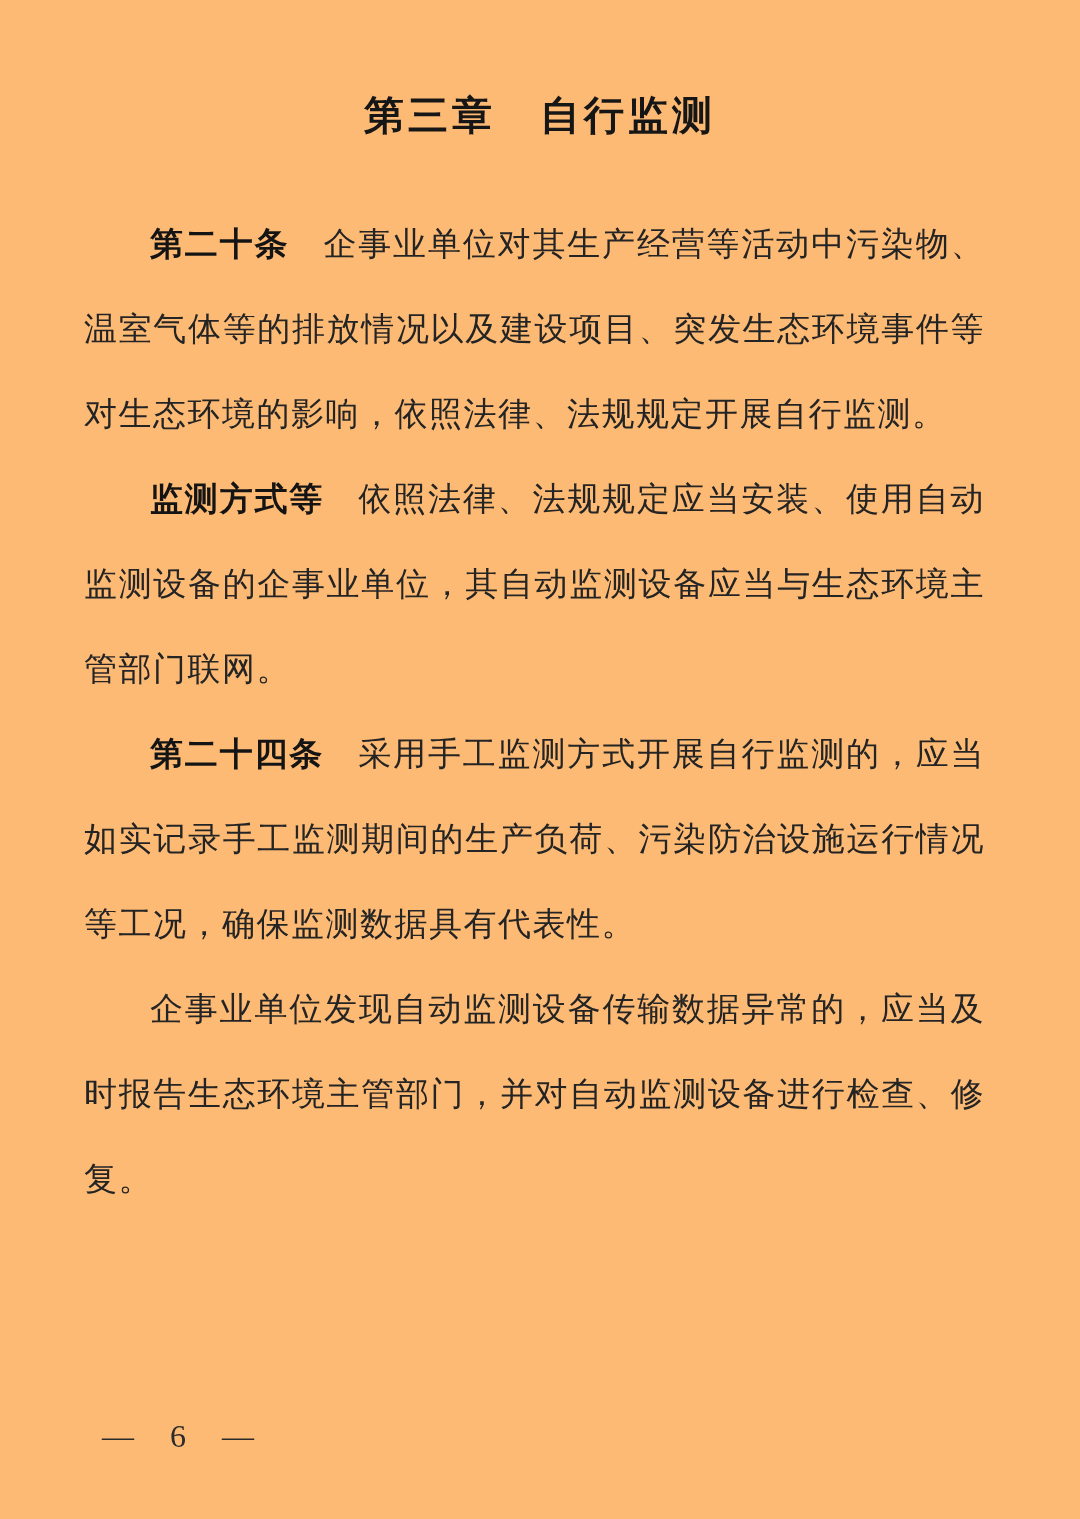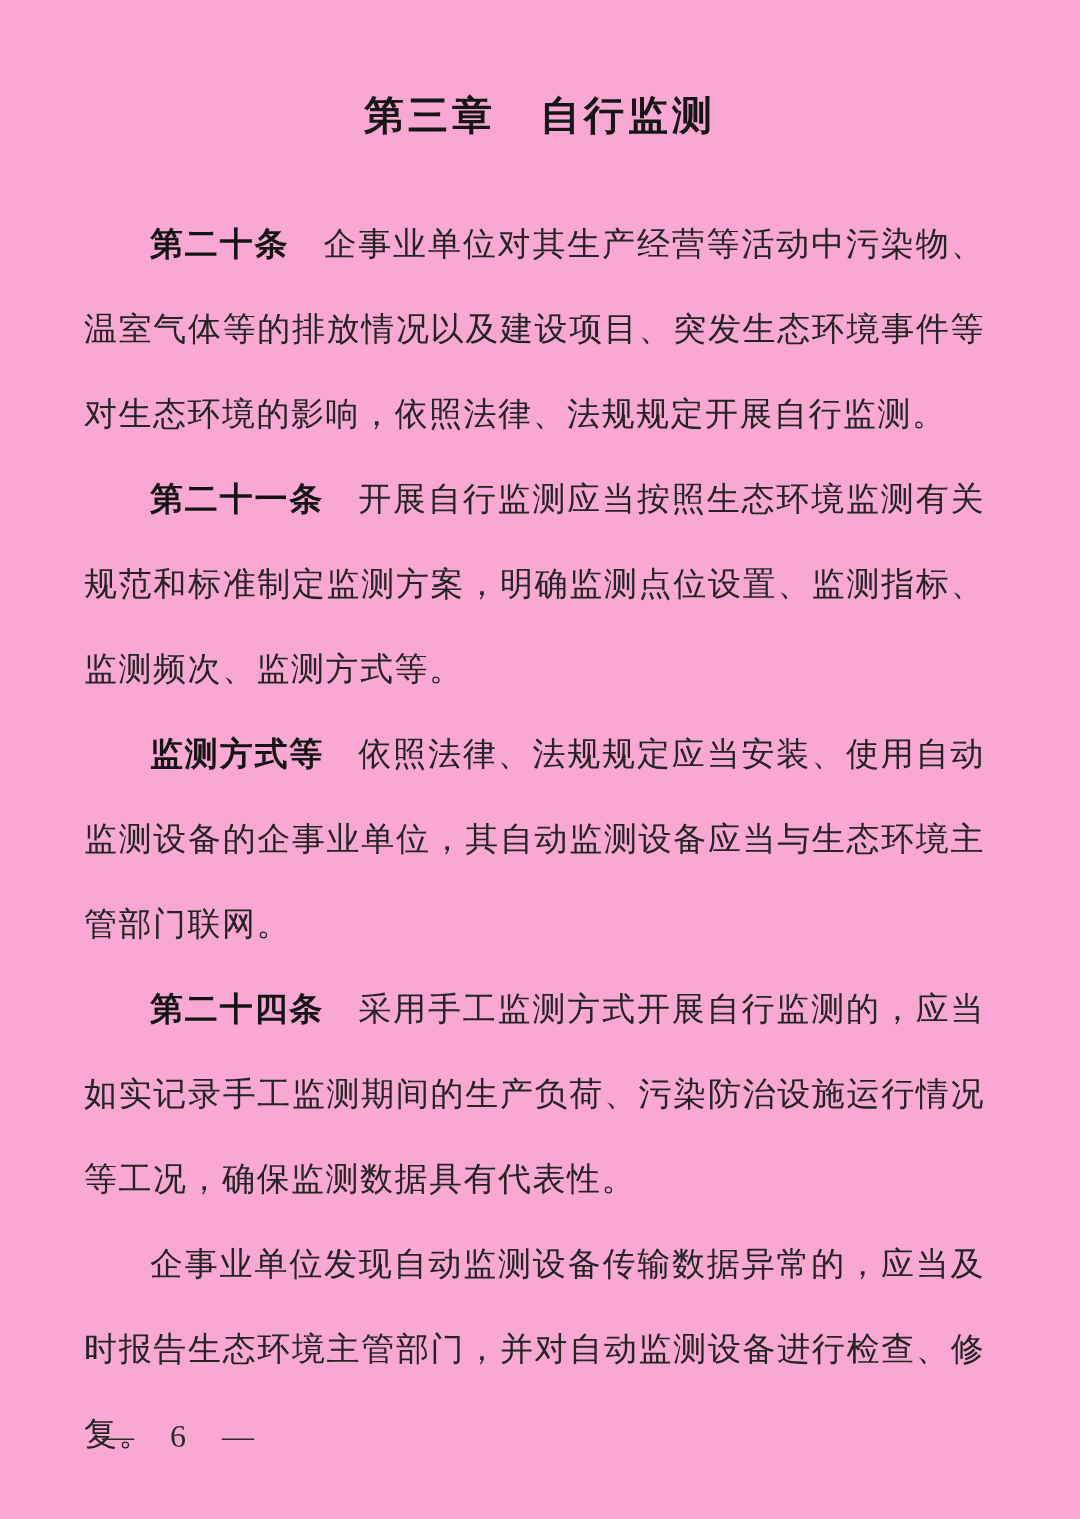--- a/index.html
+++ b/index.html
@@ -5,21 +5,21 @@
   html, body {
     margin: 0;
     padding: 0;
     background: #ffffff;
   }
   .page {
     position: relative;
     width: 1080px;
     height: 1519px;
     margin: 0 auto;
-    background: #f9a8d4;
+    background: #fdba74;
     color: #1f1f1f;
     font-family: "Liberation Serif", "DejaVu Serif", serif;
     overflow: hidden;
   }
   .title {
     margin: 0;
     padding-top: 92px;
     line-height: 48px;
     text-align: center;
     font-size: 40px;
@@ -61,21 +61,20 @@
 <body>
 
 <div class="page">
 
   <h1 class="title">第三章　自行监测</h1>
 
   <div class="content">
 
     <p class="para"><span class="article-no">第二十条</span><span class="article-text">企事业单位对其生产经营等活动中污染物、温室气体等的排放情况以及建设项目、突发生态环境事件等对生态环境的影响，依照法律、法规规定开展自行监测。</span></p>
 
-    <p class="para"><span class="article-no">第二十一条</span><span class="article-text">开展自行监测应当按照生态环境监测有关规范和标准制定监测方案，明确监测点位设置、监测指标、监测频次、监测方式等。</span></p>
 
 
 
     <p class="para"><span class="article-no">监测方式等</span><span class="article-text">依照法律、法规规定应当安装、使用自动监测设备的企事业单位，其自动监测设备应当与生态环境主管部门联网。</span></p>
 
     <p class="para"><span class="article-no">第二十四条</span><span class="article-text">采用手工监测方式开展自行监测的，应当如实记录手工监测期间的生产负荷、污染防治设施运行情况等工况，确保监测数据具有代表性。</span></p>
 
     <p class="para"><span class="article-no"></span><span class="article-text">企事业单位发现自动监测设备传输数据异常的，应当及时报告生态环境主管部门，并对自动监测设备进行检查、修复。</span></p>
 
   </div>

